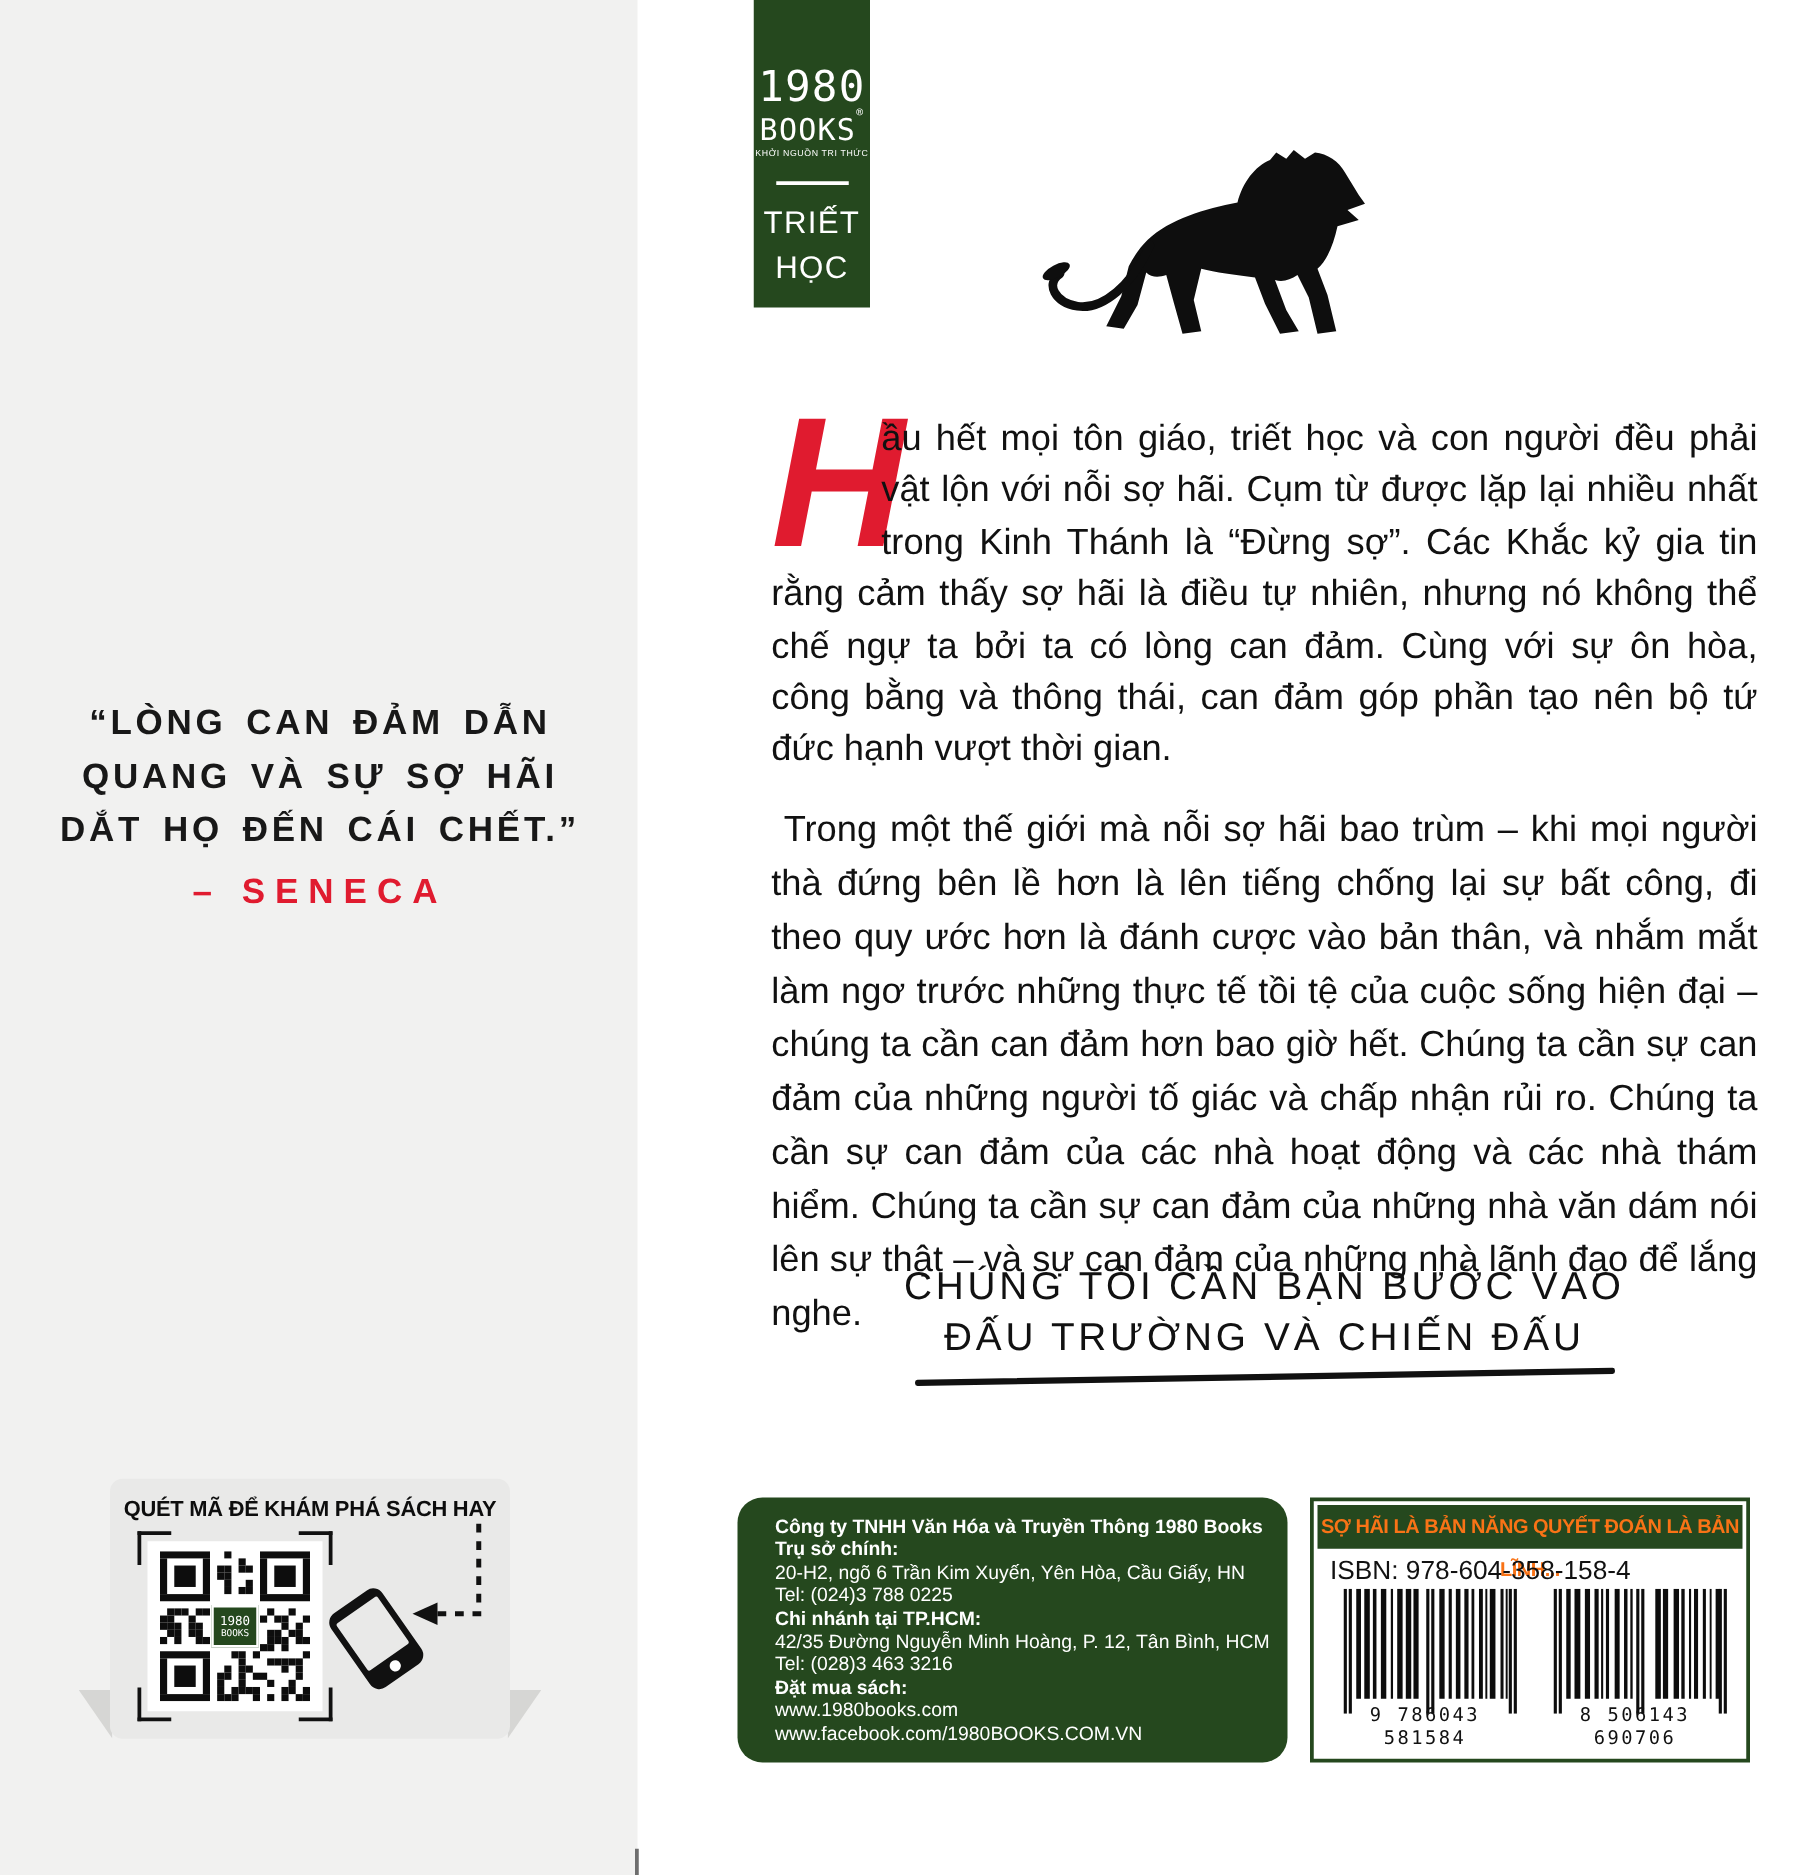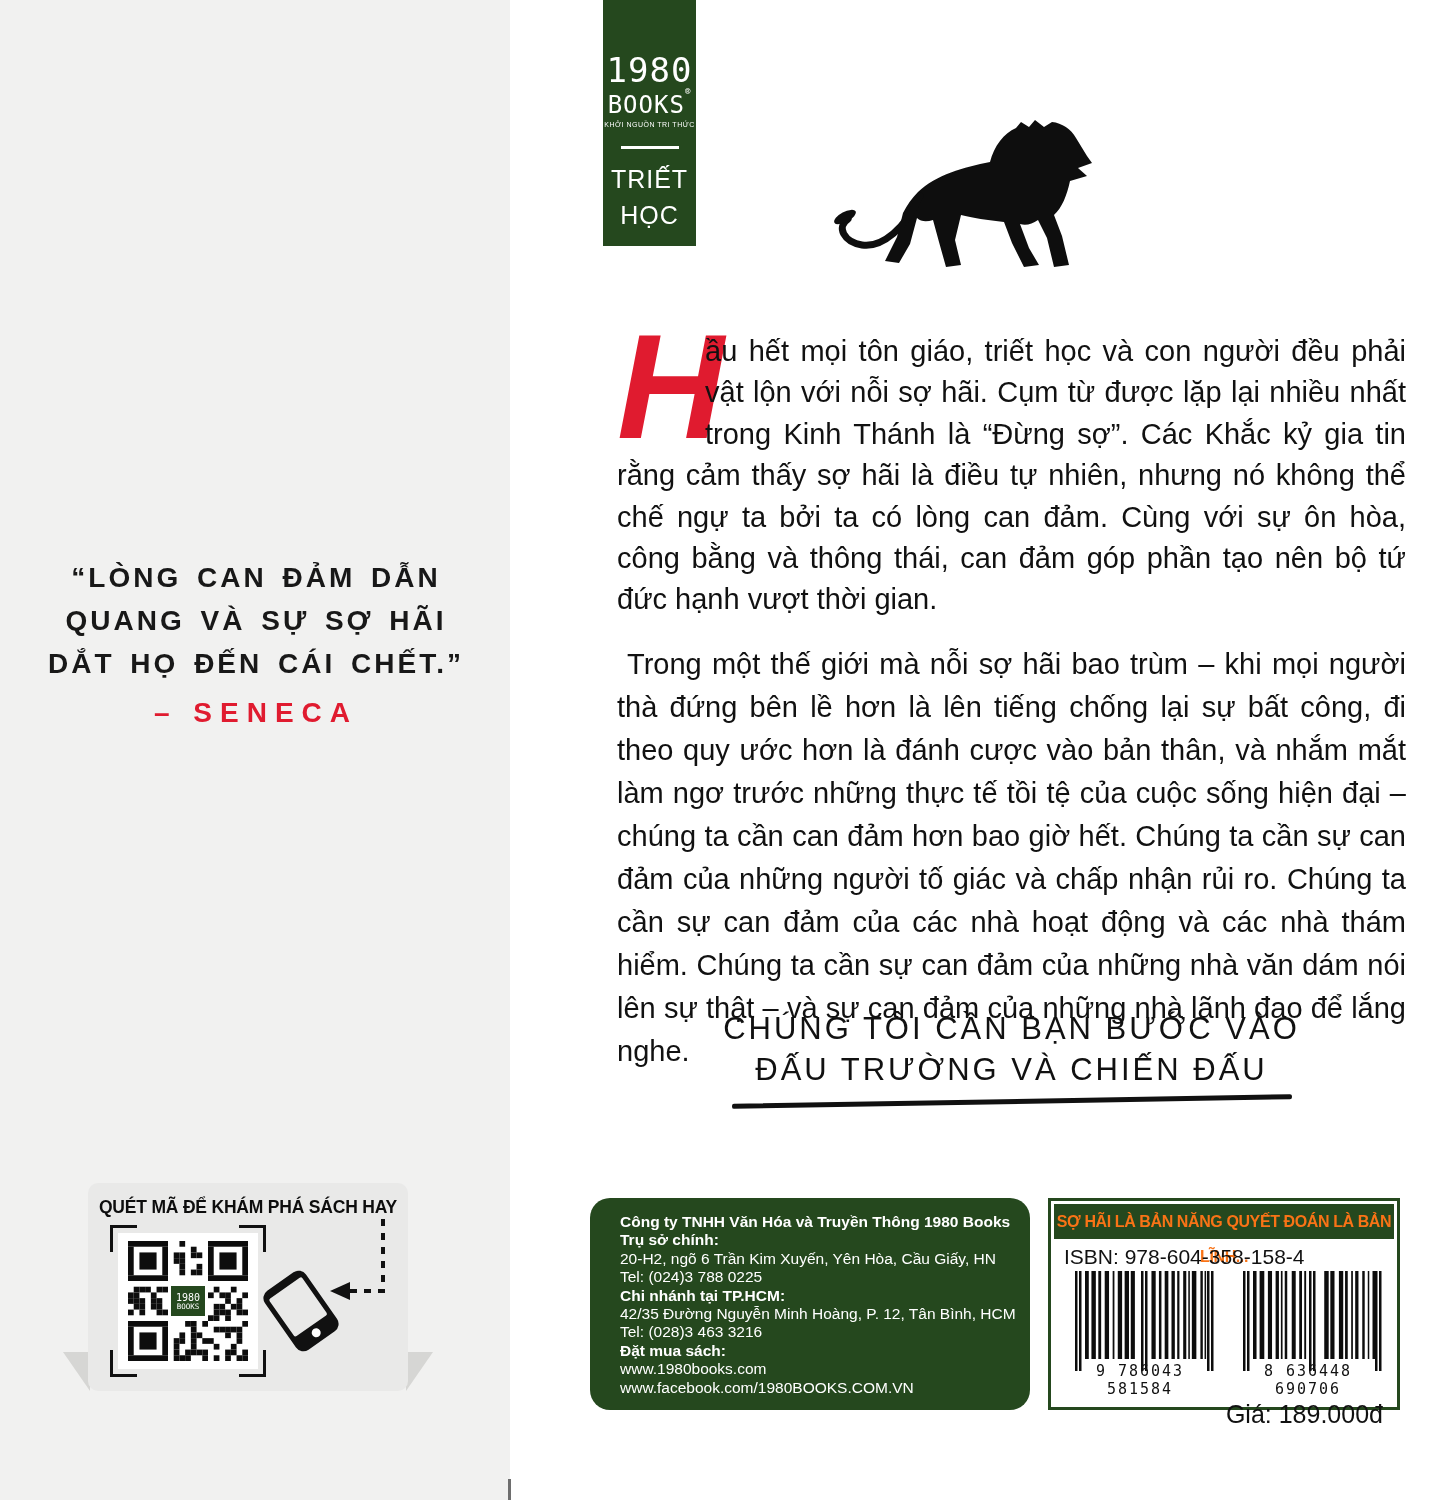--- a/index.html
+++ b/index.html
@@ -345,17 +345,16 @@
           <rect x="95.2439109407104" y="0" width="4.445525111139531" height="88" fill="#0d0d0d"></rect>
           <rect x="101.32590291268467" y="0" width="4.1813569528429575" height="88" fill="#0d0d0d"></rect>
           <rect x="109.89678718773499" y="0" width="4.3175444616086525" height="88" fill="#0d0d0d"></rect>
           <rect x="116.05945970889155" y="0" width="2.6795765017995503" height="88" fill="#0d0d0d"></rect>
           <rect x="122.1877086254245" y="0" width="1.6959353090244975" height="88" fill="#0d0d0d"></rect>
           <rect x="126.19077686438837" y="0" width="3.267354369986502" height="88" fill="#0d0d0d"></rect>
           <rect x="133.26325814088958" y="0" width="2.449838996375836" height="88" fill="#0d0d0d"></rect>
           <rect x="138.76295403915594" y="0" width="1.5096505880400775" height="88" fill="#0d0d0d"></rect>
           <rect x="143.504462722691" y="0" width="3.4430084237563463" height="88" fill="#0d0d0d"></rect>
         </svg>
-      <div class="bc-digits">8 636448 690706</div>
+      <div class="bc-digits">8 506143 690706</div>
     </div>
   </div>
-  <div class="price">Giá: 189.000đ</div>
 </div>
 
 </body></html>

